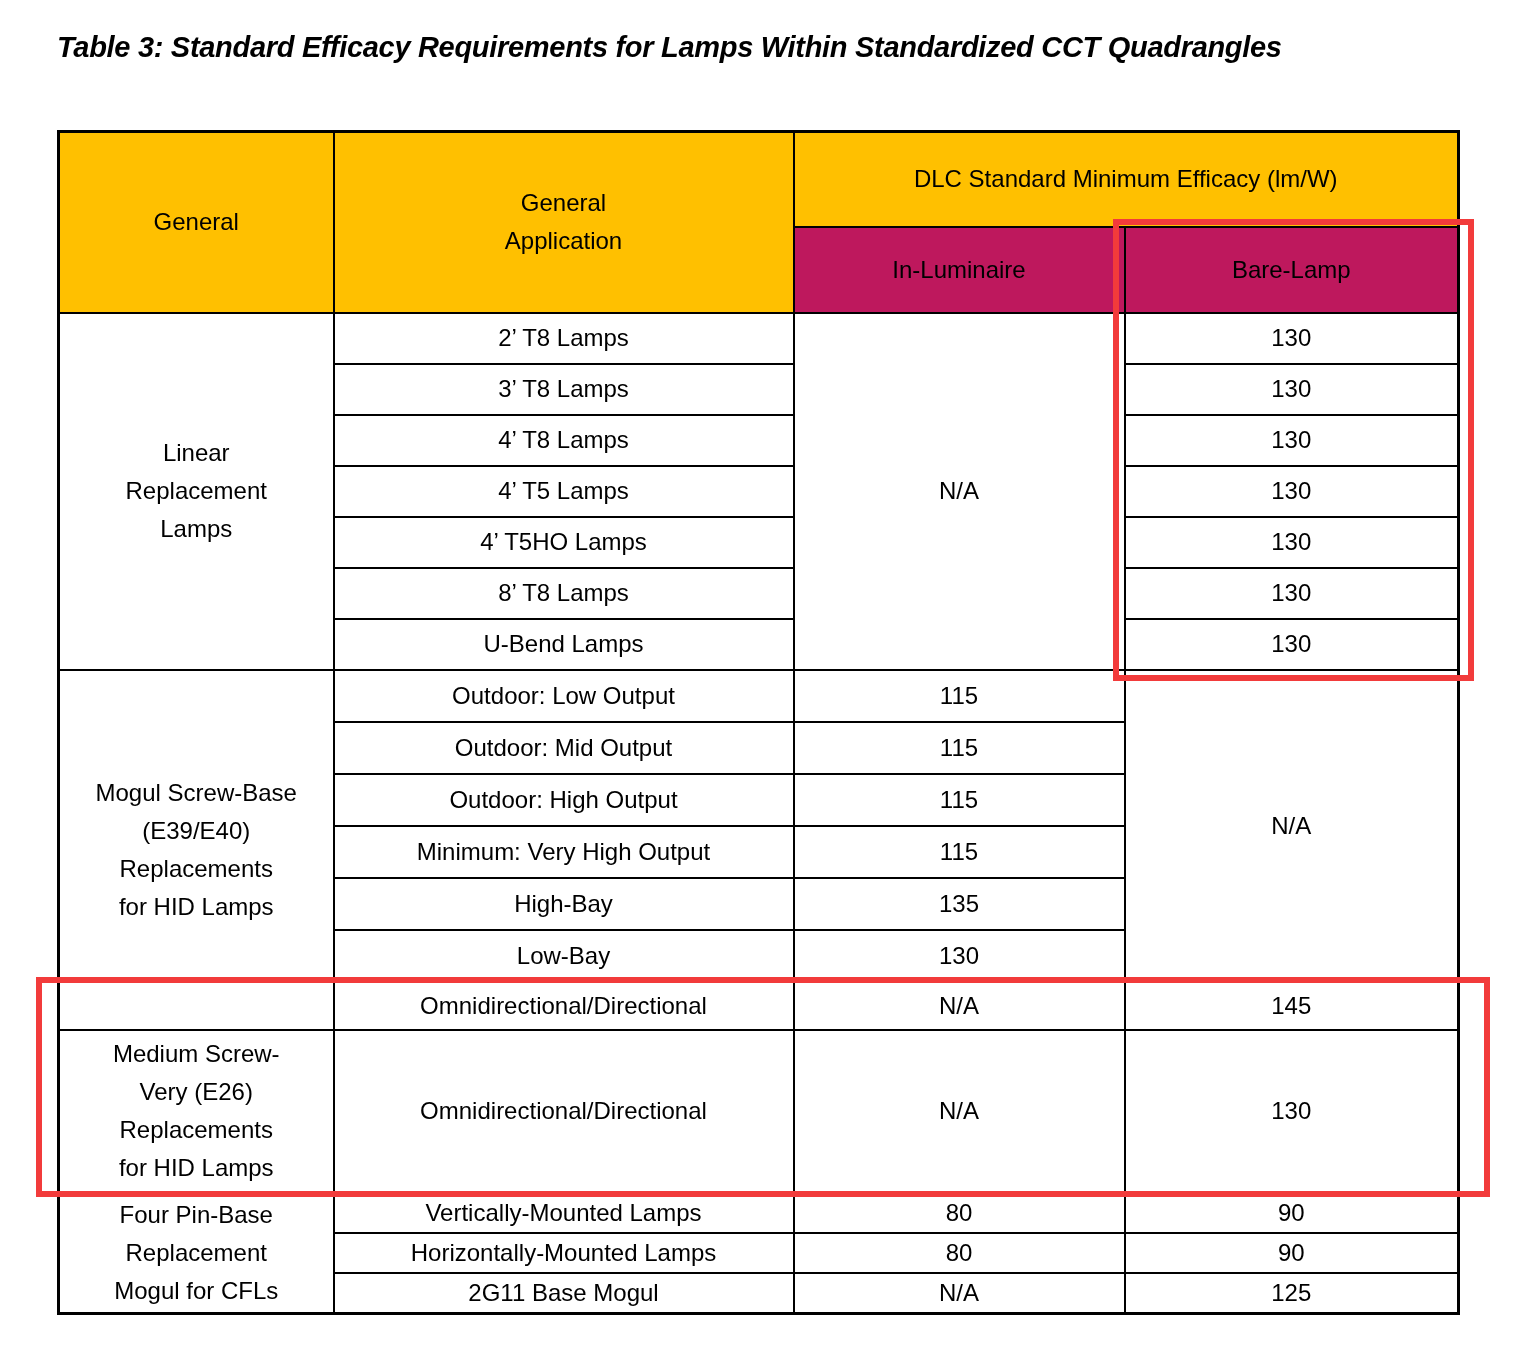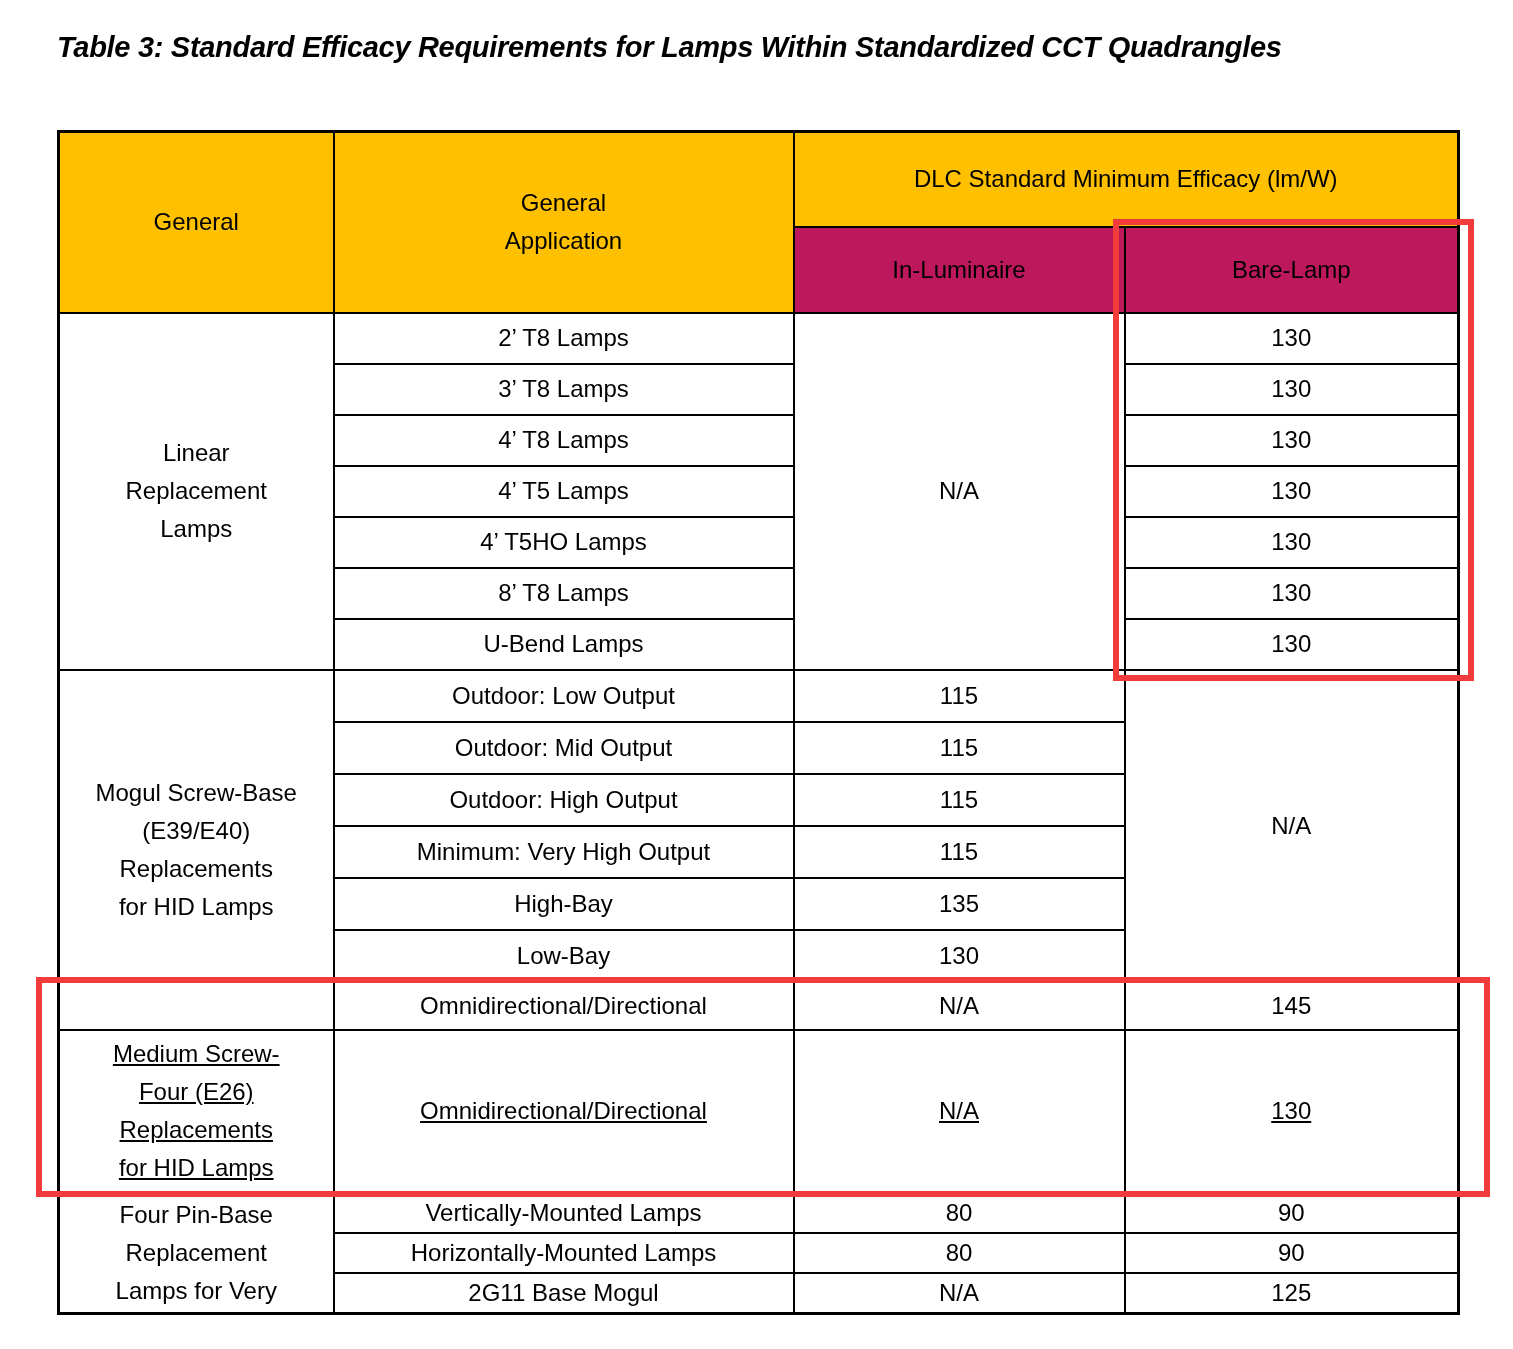--- a/index.html
+++ b/index.html
@@ -63,21 +63,21 @@
   }
   th.hdr-gray, td.hdr-gray {
     background: #be185d;
     font-weight: 700;
   }
   tr.h-head1 { height: 95px; }
   tr.h-head2 { height: 86px; }
   tr.h-row   { height: 51px; }
   tr.h-rowm  { height: 52px; }
   tr.h-omni  { height: 48px; }
-  tr.h-tall  { height: 163px; text-decoration: underline; }
+  tr.h-tall  { height: 163px; }
   tr.h-pin   { height: 38px; }
   .cat-cell div { line-height: 38px; }
   .hl-box {
     position: absolute;
     border: 6px solid #F23B3B;
     box-sizing: border-box;
     pointer-events: none;
     z-index: 10;
     background: transparent;
   }
@@ -193,34 +193,34 @@
       </tr>
       <tr class="h-omni">
         <td>Omnidirectional/Directional</td>
         <td>N/A</td>
         <td>145</td>
       </tr>
 
       <tr class="h-tall sec-top">
         <td class="cat-cell">
           <div>Medium Screw-</div>
-          <div>Four (E26)</div>
+          <div>Very (E26)</div>
           <div>Replacements</div>
           <div>for HID Lamps</div>
         </td>
         <td>Omnidirectional/Directional</td>
         <td>N/A</td>
         <td>130</td>
       </tr>
 
       <tr class="h-pin sec-top">
         <td class="cat-cell" rowspan="3">
           <div>Four Pin-Base</div>
           <div>Replacement</div>
-          <div>Lamps for Very</div>
+          <div>Mogul for CFLs</div>
         </td>
         <td>Vertically-Mounted Lamps</td>
         <td>80</td>
         <td>90</td>
       </tr>
       <tr class="h-pin">
         <td>Horizontally-Mounted Lamps</td>
         <td>80</td>
         <td>90</td>
       </tr>

